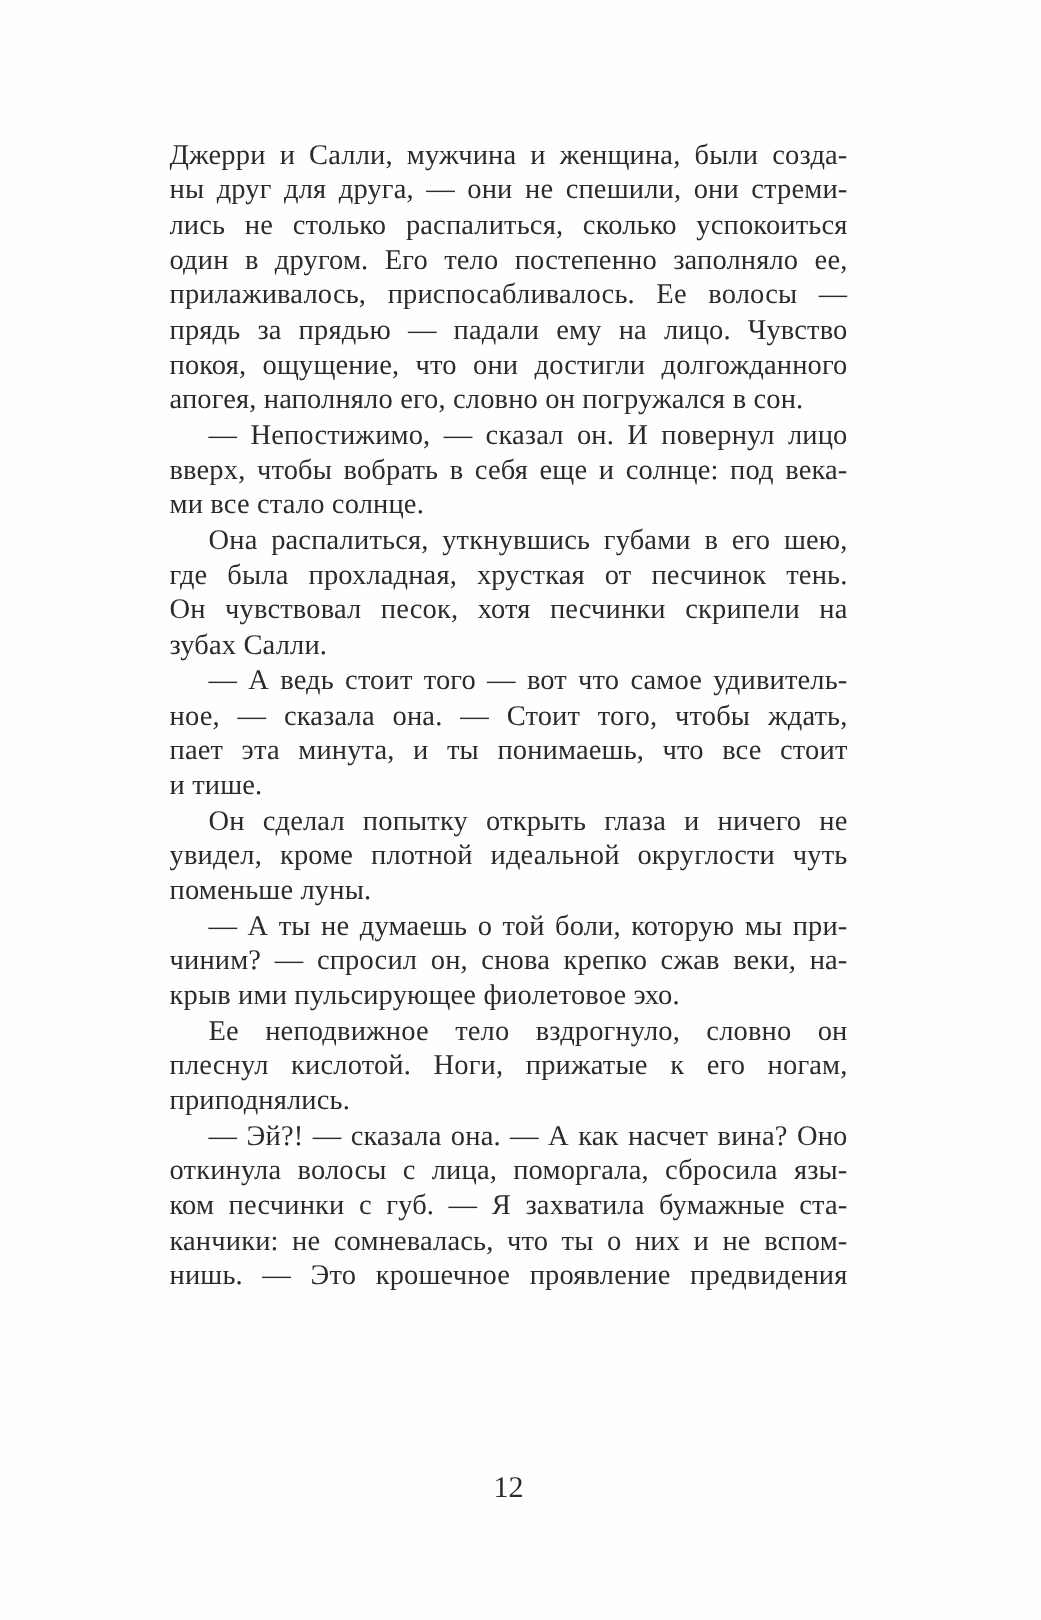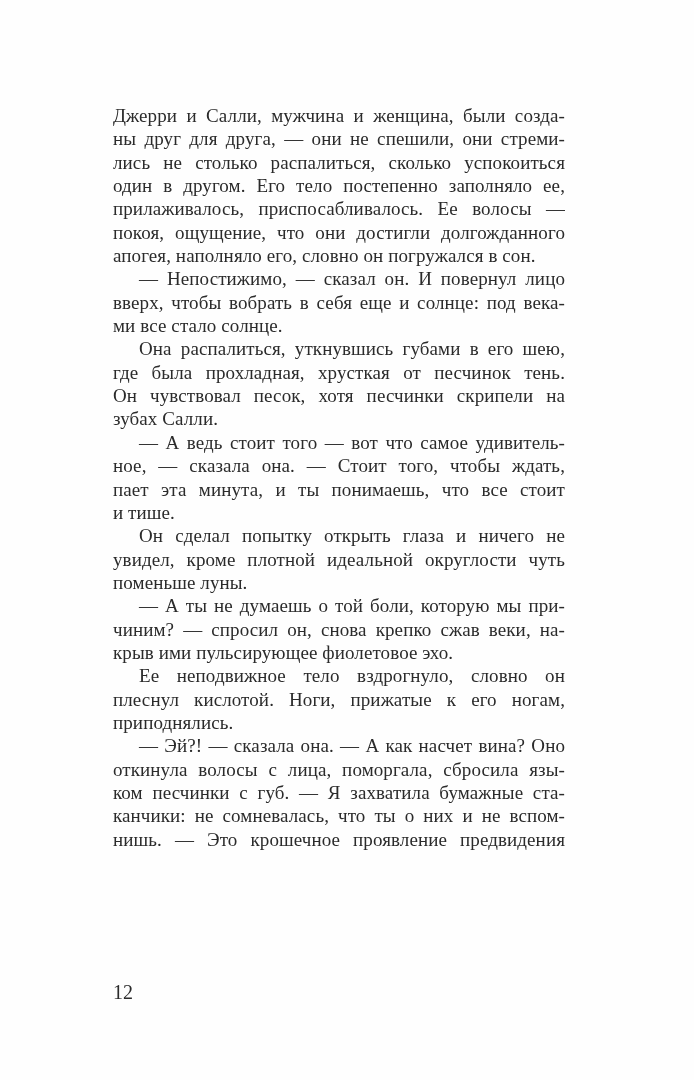--- a/index.html
+++ b/index.html
@@ -14,21 +14,21 @@
     font-family: "Liberation Serif", "DejaVu Serif", serif;
     overflow: hidden;
   }
   .page {
     position: absolute;
     inset: 0;
   }
   .text-block {
     position: absolute;
     left: 113px;
-    top: 104px;
+    top: 92px;
     width: 452px;
     font-size: 19px;
     line-height: 23.35px;
     color: #2b2b2b;
     letter-spacing: 0.1px;
   }
   .line {
     text-align: justify;
     text-align-last: justify;
     height: 23.35px;
@@ -38,35 +38,36 @@
     text-align-last: left;
   }
   .line.indent {
     text-indent: 26px;
   }
   .page-number {
     position: absolute;
     left: 113px;
     width: 452px;
     top: 981px;
-    text-align: left;
+    text-align: center;
     font-size: 20px;
     color: #2b2b2b;
   }
 </style>
 </head>
 <body style="background: rgb(254, 254, 254);">
 
 <div class="page">
   <div class="text-block" style="color: rgb(43, 43, 43);">
       <div class="line">Джерри и Салли, мужчина и женщина, были созда-</div>
       <div class="line">ны друг для друга, — они не спешили, они стреми-</div>
       <div class="line">лись не столько распалиться, сколько успокоиться</div>
       <div class="line">один в другом. Его тело постепенно заполняло ее,</div>
       <div class="line">прилаживалось, приспосабливалось. Ее волосы —</div>
+      <div class="line">прядь за прядью — падали ему на лицо. Чувство</div>
       <div class="line">покоя, ощущение, что они достигли долгожданного</div>
       <div class="line para-end">апогея, наполняло его, словно он погружался в сон.</div>
       <div class="line indent">— Непостижимо, — сказал он. И повернул лицо</div>
       <div class="line">вверх, чтобы вобрать в себя еще и солнце: под века-</div>
       <div class="line para-end">ми все стало солнце.</div>
       <div class="line indent">Она распалиться, уткнувшись губами в его шею,</div>
       <div class="line">где была прохладная, хрусткая от песчинок тень.</div>
       <div class="line">Он чувствовал песок, хотя песчинки скрипели на</div>
       <div class="line para-end">зубах Салли.</div>
       <div class="line indent">— А ведь стоит того — вот что самое удивитель-</div>

